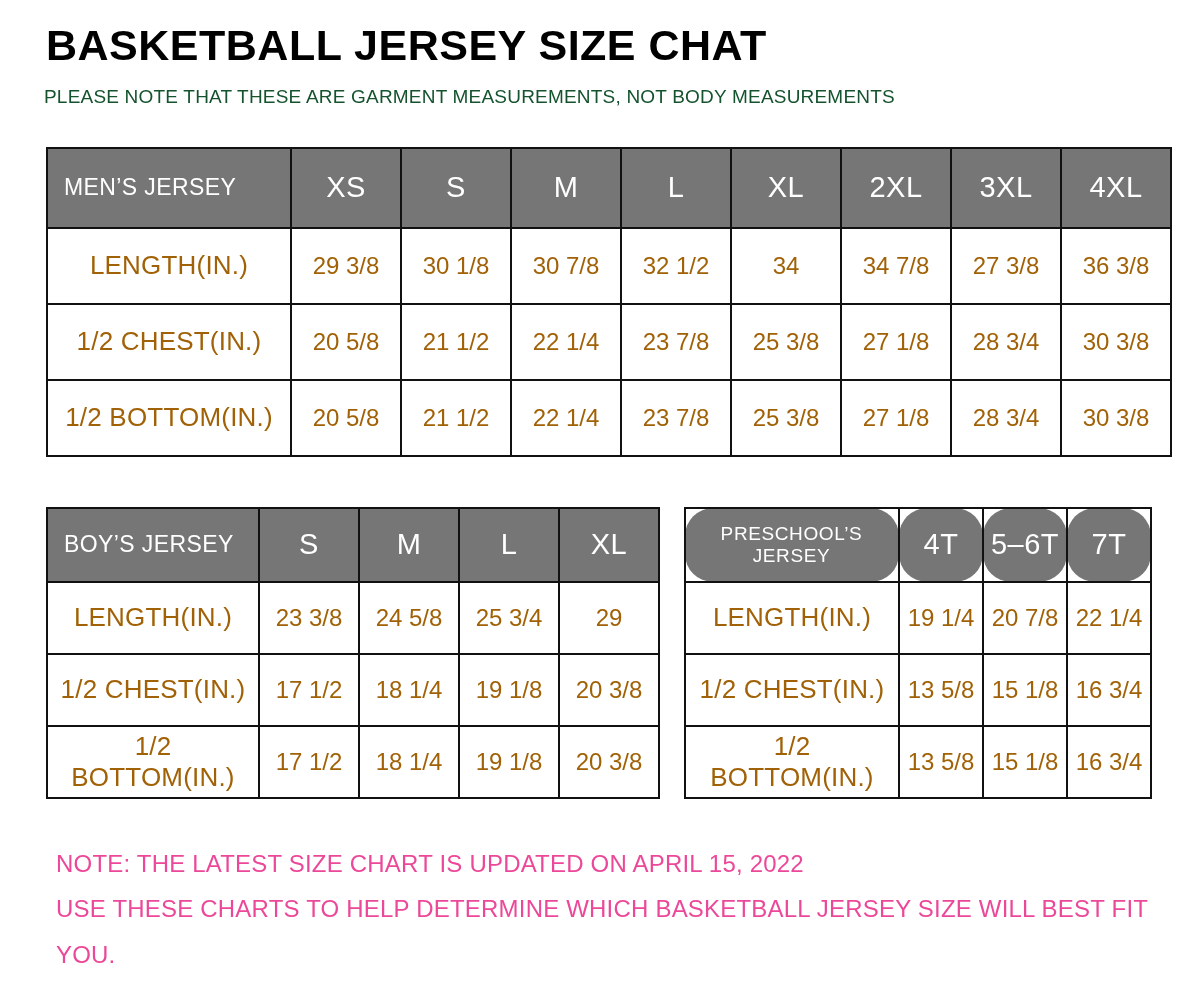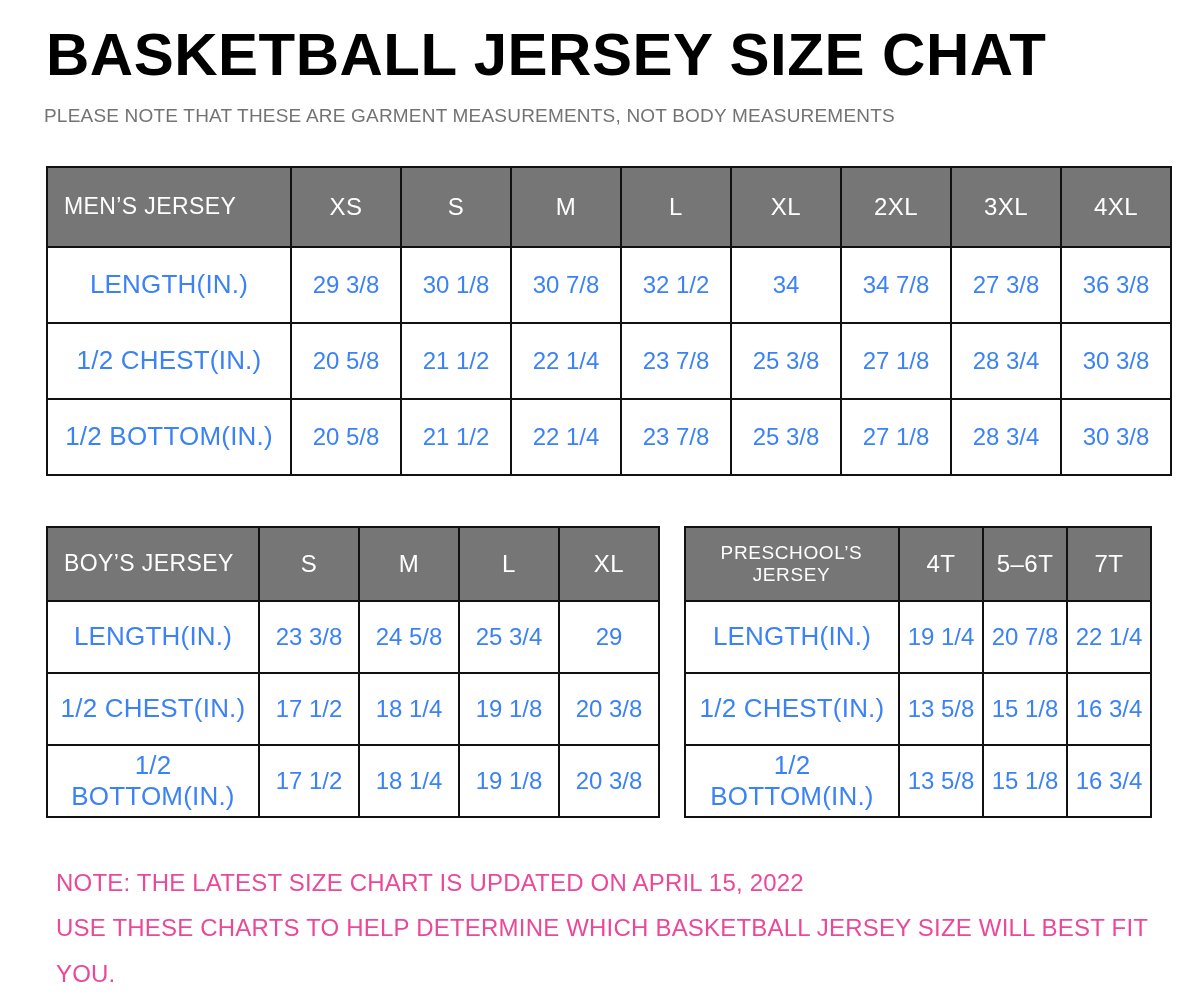--- a/index.html
+++ b/index.html
@@ -16,29 +16,29 @@
     overflow: hidden;
   }
   .page {
     position: relative;
     width: 1200px;
     height: 1007px;
     box-sizing: border-box;
     padding: 0 24px;
   }
   .title {
-    font-size: 60px;
+    font-size: 43px;
     font-weight: 700;
     letter-spacing: 0.5px;
     margin: 22px 0 0 22px;
     line-height: 1.1;
     white-space: nowrap;
   }
   .note-top {
-    color: #737373;
+    color: #14532d;
     font-size: 19px;
     font-weight: 500;
     line-height: 1.45;
     margin: 14px 0 0 20px;
     max-width: 880px;
     letter-spacing: 0.2px;
   }
 
   table {
     border-collapse: collapse;
@@ -46,33 +46,33 @@
   }
   table td, table th {
     border: 2px solid #111111;
     text-align: center;
     vertical-align: middle;
     font-weight: 500;
   }
   .hdr-row td {
     background: #767676;
     color: #ffffff;
-    font-size: 24px;
+    font-size: 29px;
     letter-spacing: 0.5px;
     height: 76px;
   }
   .hdr-row td.rowlabel-head {
     font-size: 23px;
     letter-spacing: 0.4px;
     text-align: left;
     padding-left: 16px;
   }
   .body-row td {
     background: #ffffff;
-    color: #3b82f6;
+    color: #a16207;
     font-size: 24px;
     height: 72px;
   }
   .body-row td.rowlabel {
     font-size: 26px;
     text-align: center;
     letter-spacing: 0.2px;
     padding: 0 6px;
   }
 
@@ -93,21 +93,21 @@
   }
   #boys-table { width: 614px; }
   #boys-table col.c0 { width: 212px; }
   #boys-table col.cx { width: 100px; }
   #boys-table .hdr-row td { height: 70px; }
   #boys-table .body-row td { height: 68px; }
 
   #pre-table { width: 466px; }
   #pre-table col.c0 { width: 214px; }
   #pre-table col.cx { width: 84px; }
-  #pre-table .hdr-row td { height: 70px; }
+  #pre-table .hdr-row td { height: 70px; border-radius: 28px; }
   #pre-table .body-row td { height: 68px; }
   #pre-table .hdr-row td.rowlabel-head {
     font-size: 19px;
     letter-spacing: 0.6px;
     text-align: center;
     padding-left: 0;
   }
 
   .note-bottom {
     color: #ec4899;

